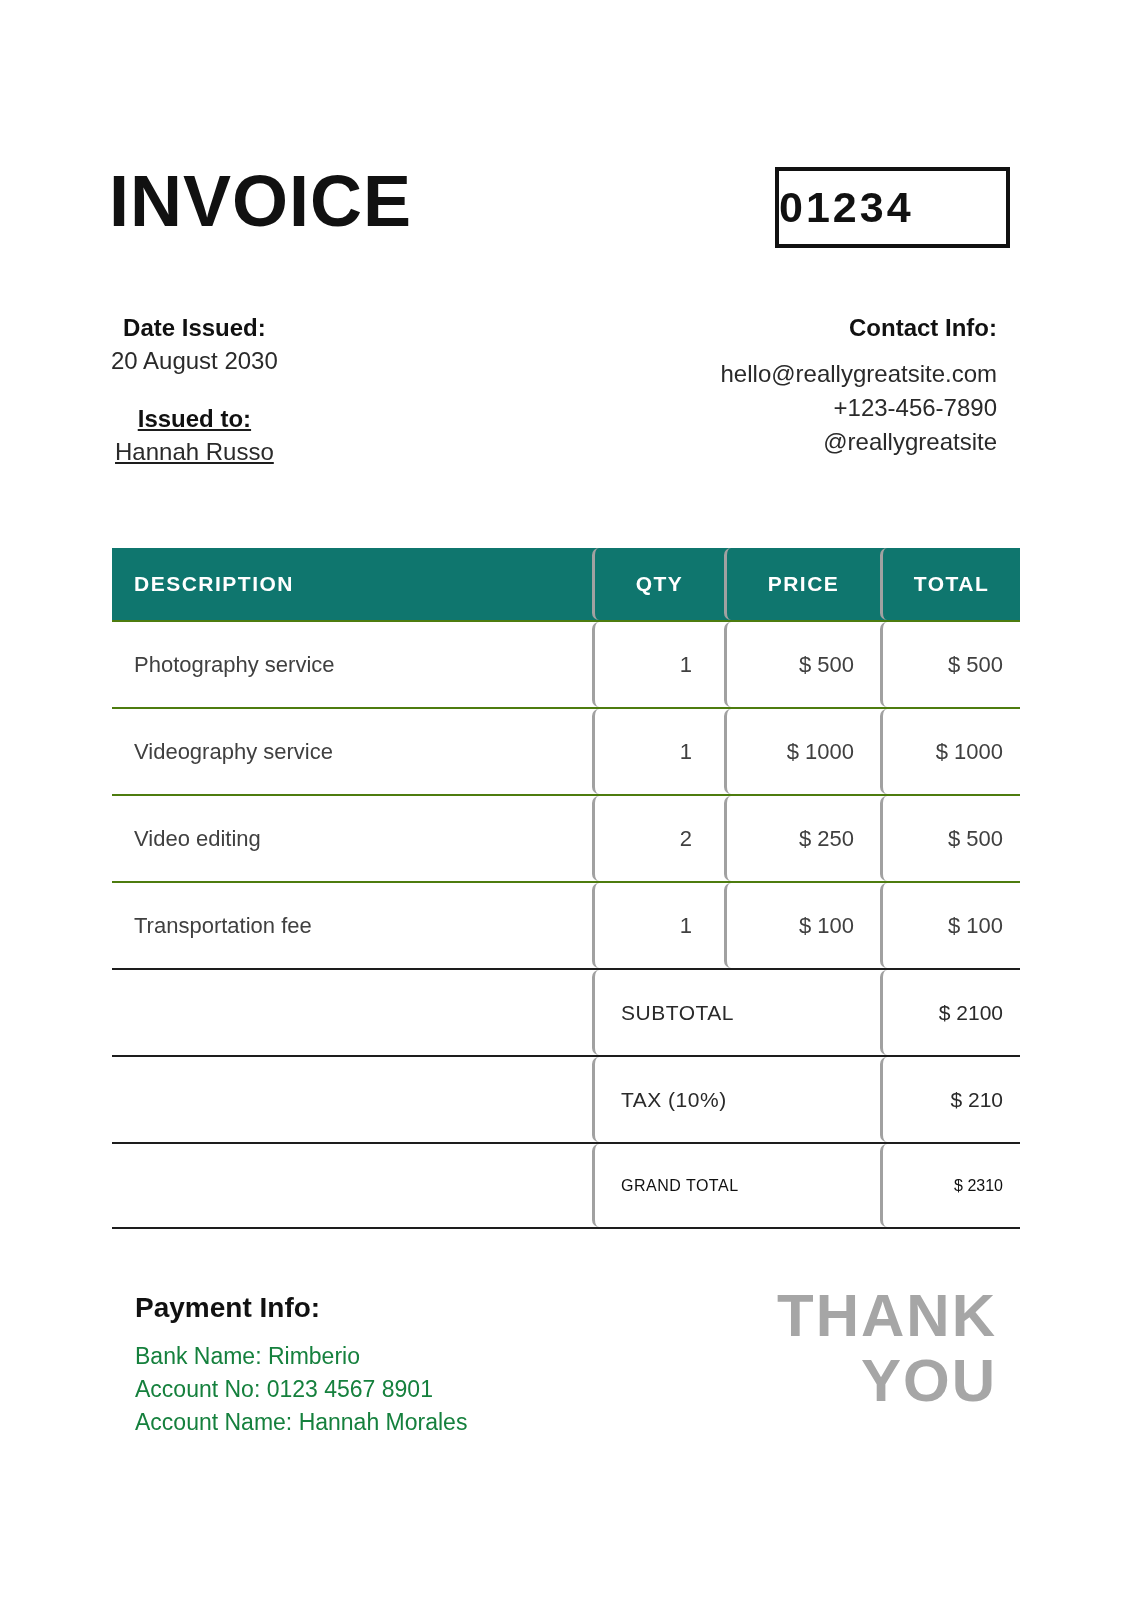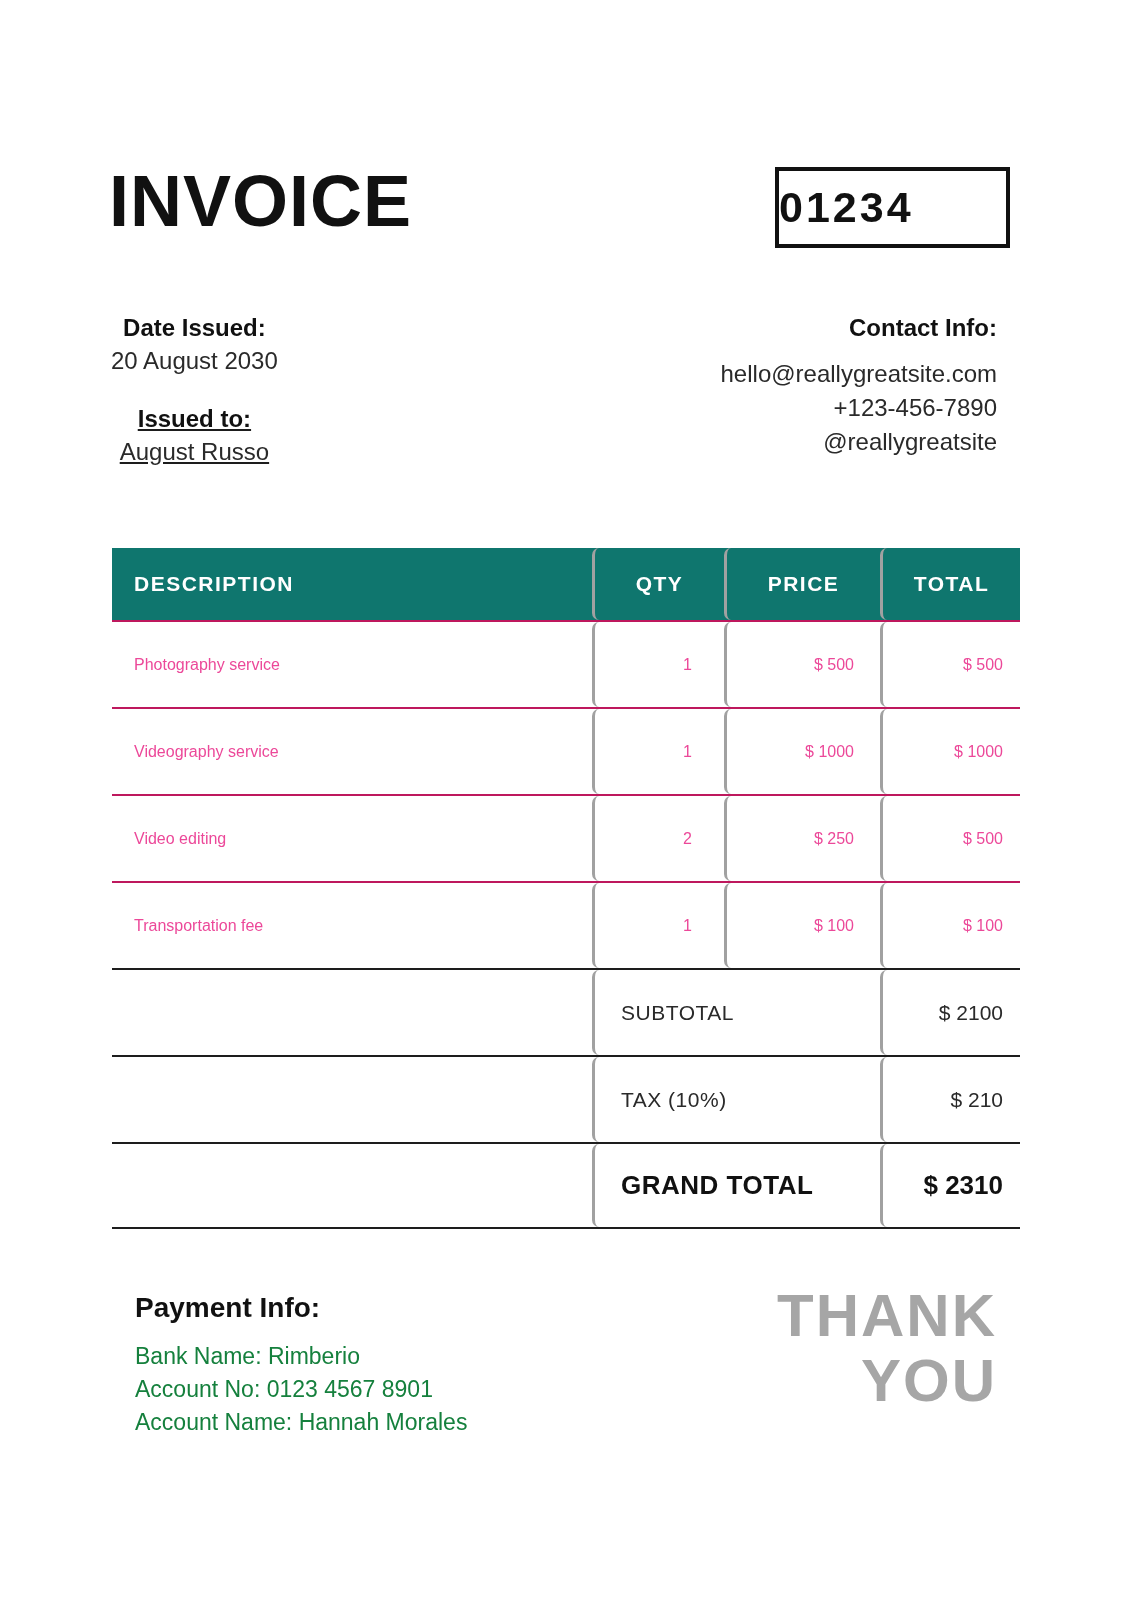--- a/index.html
+++ b/index.html
@@ -43,33 +43,33 @@
     height:72px; background:#0f766e; color:#ffffff;
     font-weight:bold; font-size:21px; letter-spacing:1.5px;
   }
   .cell { display:flex; align-items:center; box-sizing:border-box; }
   .th-desc { padding-left:22px; }
   .th-center { justify-content:center; }
   .vsep { border-left:3px solid #a1a1a1;border-radius:7px; }
 
   .t-row {
     display:grid; grid-template-columns:480px 132px 156px 140px;
-    height:85px; border-top:2px solid #be185d;
-    font-size:16px; color:#ec4899;
+    height:85px; border-top:2px solid #4d7c0f;
+    font-size:22px; color:#404040;
   }
   .c-desc  { padding-left:22px; }
   .c-qty   { justify-content:flex-end; padding-right:32px; }
   .c-price { justify-content:flex-end; padding-right:26px; }
   .c-total { justify-content:flex-end; padding-right:17px; }
 
   .t-sum { display:grid; grid-template-columns:480px 288px 140px;
            height:85px; border-top:2px solid #1d1d1d; font-size:21px; color:#2a2a2a; }
   .sum-label { padding-left:26px; letter-spacing:0.5px; }
   .t-grand { height:83px; border-bottom:2px solid #1d1d1d; }
-  .t-grand .sum-label, .t-grand .c-total { font-weight:bold; font-size:26px; color:#111; }
+  .t-grand .sum-label, .t-grand .c-total { font-weight:normal; font-size:16px; color:#111; }
 
   
   .payment { position:absolute; left:135px; top:1292px; font-size:23px; }
   .payment-title { font-size:28px; font-weight:bold; color:#111; margin-bottom:16px; }
   .payment-line { line-height:33px; color:#15803d; }
 
   .thanks {
     position:absolute; right:134px; top:1283px; text-align:right;
     font-size:60px; font-weight:bold; letter-spacing:2px;
     line-height:65px; color:#a6a6a6;
@@ -85,21 +85,21 @@
     <span>01234</span>
   </div>
 
   <div class="meta-left">
     <div class="meta-group">
       <div class="meta-label">Date Issued:</div>
       <div class="meta-value">20 August 2030</div>
     </div>
     <div class="meta-group">
       <div class="meta-label">Issued to:</div>
-      <div class="meta-value">August Russo</div>
+      <div class="meta-value">Hannah Russo</div>
     </div>
   </div>
 
   <div class="meta-right">
     <div class="meta-label">Contact Info:</div>
     <div class="contact-line">hello@reallygreatsite.com</div>
     <div class="contact-line">+123-456-7890</div>
     <div class="contact-line">@reallygreatsite</div>
   </div>
 

